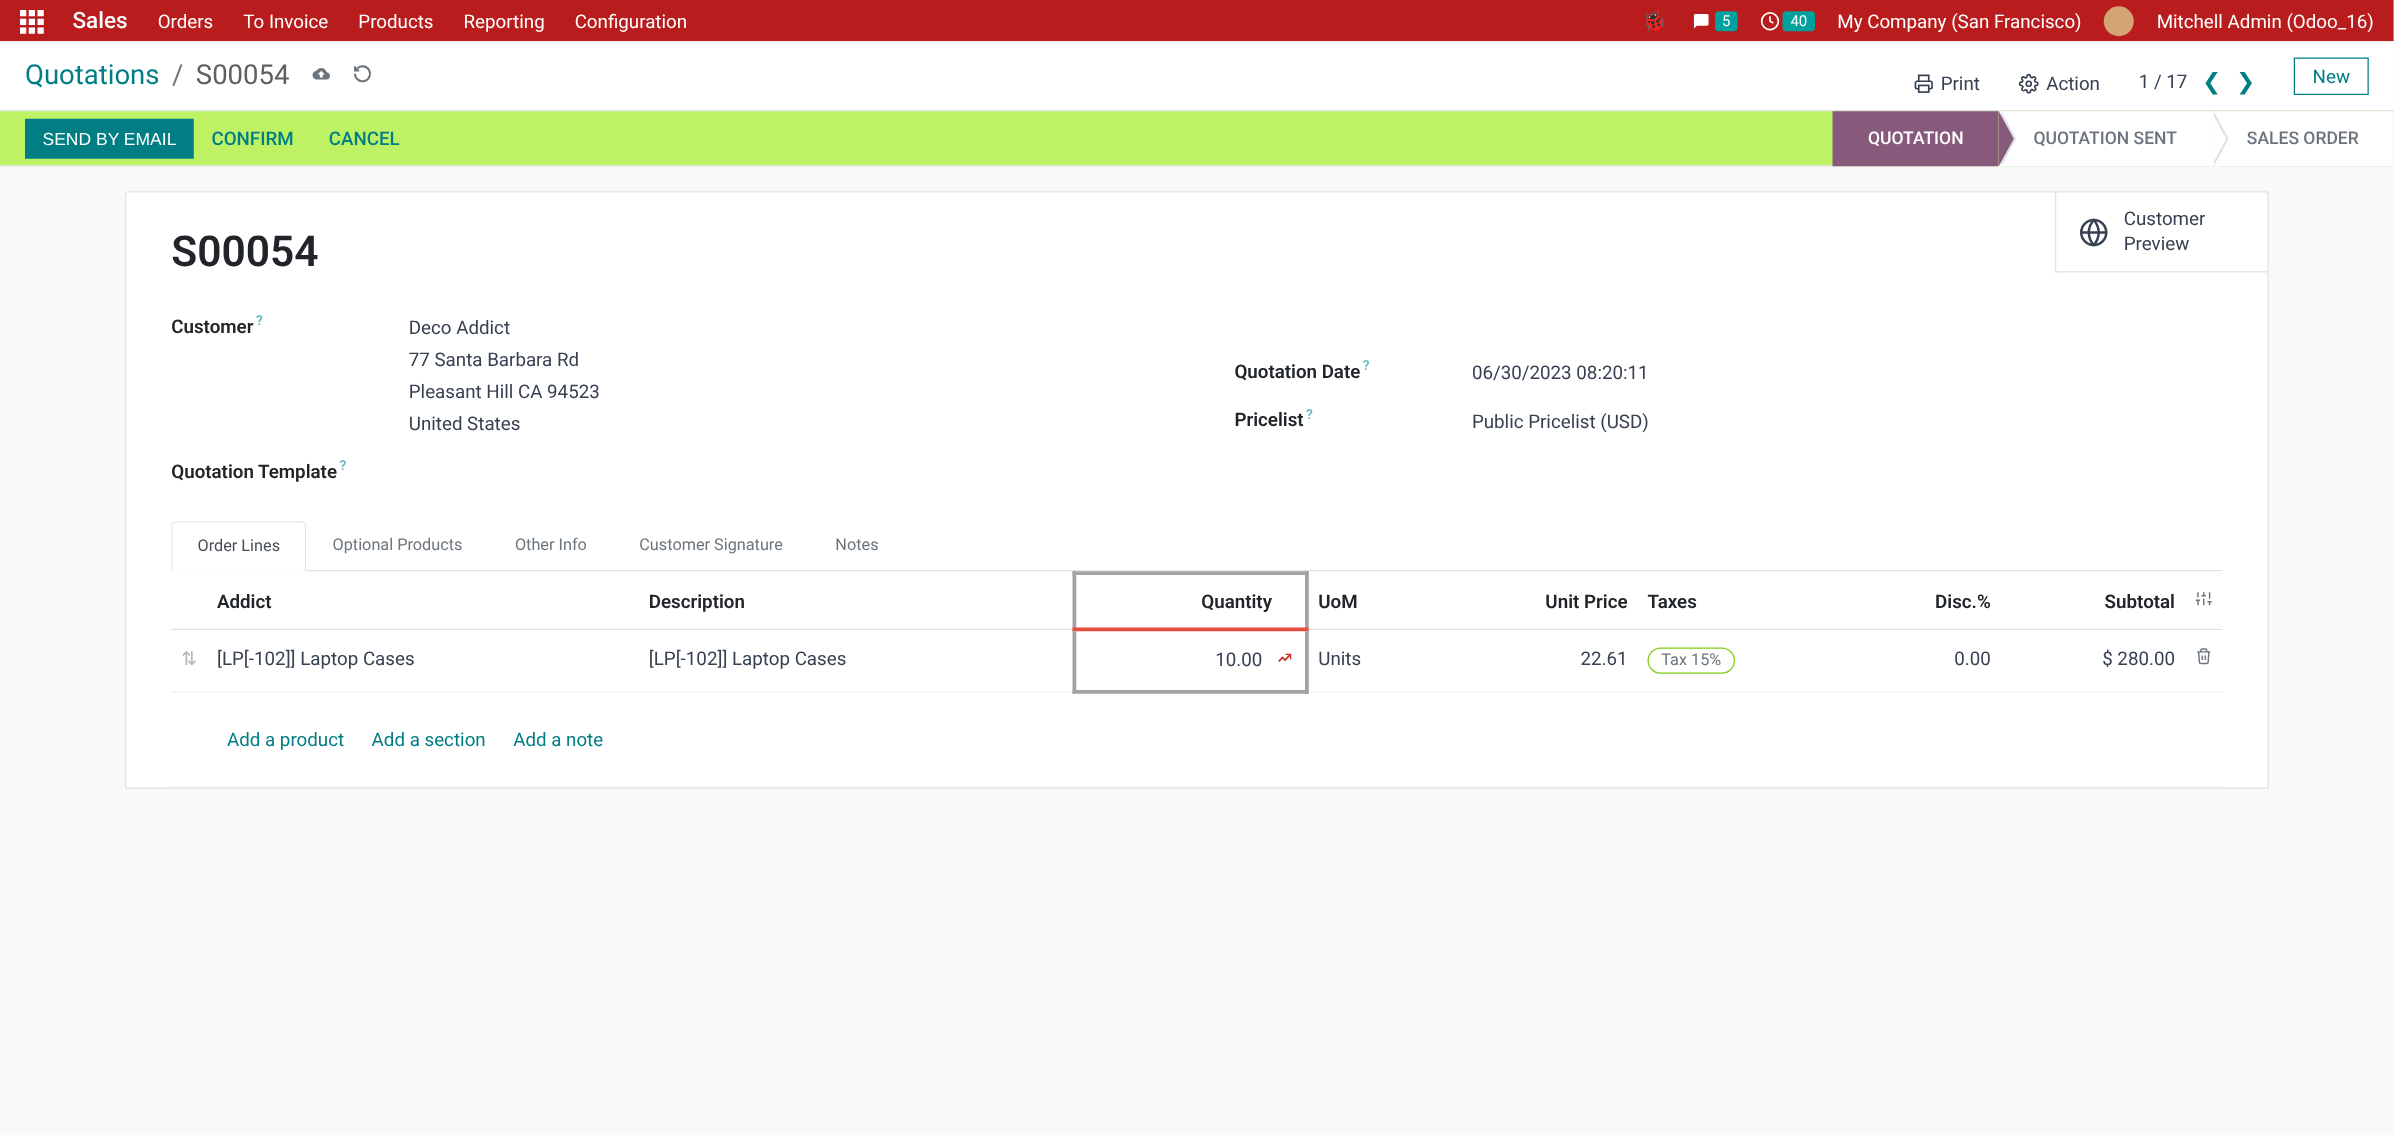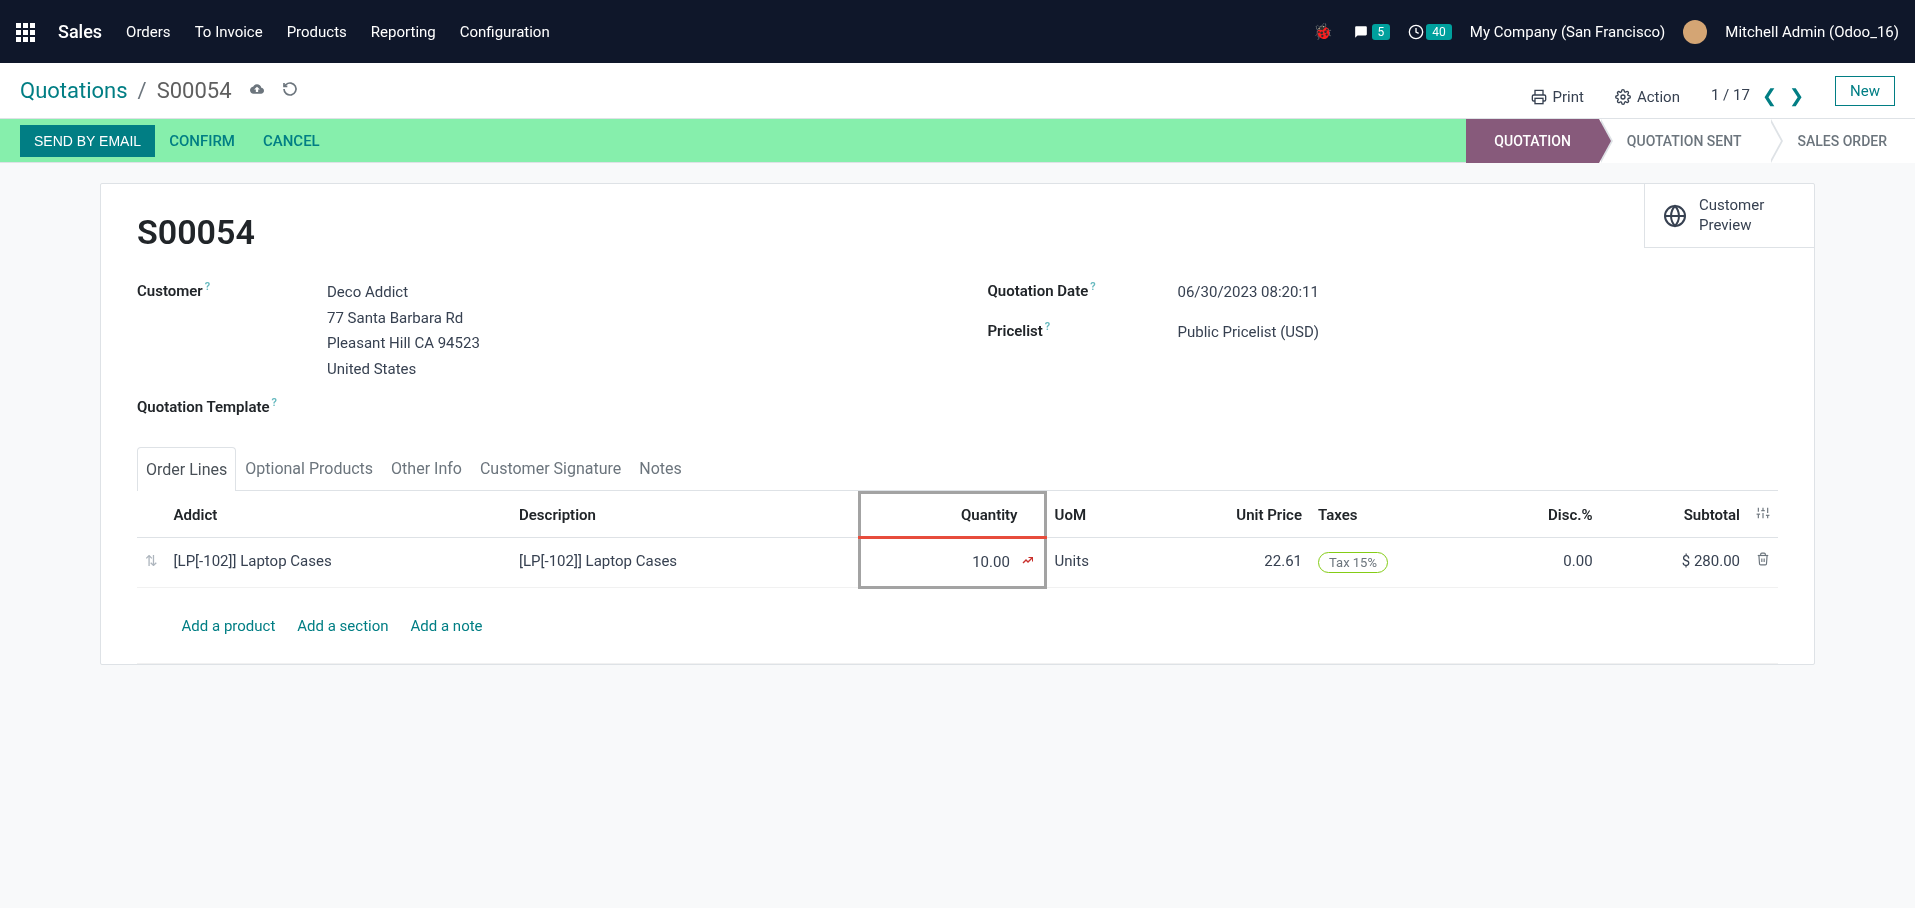--- a/index.html
+++ b/index.html
@@ -1,19 +1,19 @@
 <!DOCTYPE html>
 <html><head>
 <meta charset="utf-8">
 <style>
   * { box-sizing: border-box; margin: 0; padding: 0; }
   body { font-family: -apple-system, BlinkMacSystemFont, "Segoe UI", Roboto, "Helvetica Neue", Arial, sans-serif; background: #f8f9fa; color: #374151; width: 1915px; height: 908px; overflow: hidden; }
   
   
-  .top-nav { background: #0f172a; height: 63px; display: flex; align-items: center; color: #fff; padding: 0 16px; }
+  .top-nav { background: #b91c1c; height: 33px; display: flex; align-items: center; color: #fff; padding: 0 16px; }
   .top-nav-left { display:flex; align-items:center; gap: 24px; }
   .apps-icon { width: 18px; height: 18px; display:grid; grid-template-columns:repeat(3,5px); grid-template-rows:repeat(3,5px); gap:2px; cursor:pointer; }
   .apps-icon div { background:#fff; width:5px; height:5px; }
   .brand { font-size: 18px; font-weight:500; }
   .nav-item { font-size: 15px; cursor:pointer; }
   .top-nav-right { margin-left:auto; display:flex; align-items:center; gap:18px; }
   .nav-icon { cursor:pointer; display:flex; align-items:center; }
   .badge { background:#00a09d; color:#fff; border-radius:3px; padding:1px 6px; font-size:12px; margin-left:2px; }
   .avatar { width:24px; height:24px; border-radius:50%; background:#d4a574; display:inline-block; }
   
@@ -24,48 +24,48 @@
   .breadcrumb-sep { color:#6c757d; }
   .breadcrumb-current { color:#5f5f5f; }
   .bc-icon { color:#6c757d; font-size:16px; cursor:pointer; margin-left:6px; }
   .control-right { margin-left:auto; display:flex; align-items:flex-end; gap:31px; font-size:15px; color:#374151; }
   .ctrl-btn { display:flex; align-items:center; gap:6px; cursor:pointer; }
   .pager { display:flex; align-items:center; gap:12px; }
   .pager-arrow { color:#017e84; cursor:pointer; font-size:18px; }
   .new-btn { border:1px solid #017e84; color:#017e84; padding:5px 14px; cursor:pointer; font-size:15px; }
   
   
-  .status-bar { background:#86efac; height:44px; display:flex; align-items:center; padding-left:20px; border-bottom:1px solid #dee2e6; }
+  .status-bar { background:#bef264; height:44px; display:flex; align-items:center; padding-left:20px; border-bottom:1px solid #dee2e6; }
   .action-btn { background:#017e84; color:#fff; padding:8px 14px; font-size:14px; font-weight:500; cursor:pointer; border:none;}
   .secondary-btn { color:#017e84; font-size:15px; font-weight:500; padding:8px 14px; cursor:pointer;}
   .status-arrows { margin-left:auto; display:flex; height:100%; }
   .status-step { padding:0 28px; display:flex; align-items:center; font-size:14px; font-weight:500; color:#6c757d; position:relative; height:44px; background:#fff;}
   .status-step.active { background:#875a7b; color:#fff; }
   .status-step::after { content:''; position:absolute; right:-12px; top:0; width:0; height:0; border-top:22px solid transparent; border-bottom:22px solid transparent; border-left:12px solid #fff; z-index:2;}
   .status-step::before { content:''; position:absolute; right:-14px; top:0; width:0; height:0; border-top:22px solid transparent; border-bottom:22px solid transparent; border-left:12px solid #dee2e6; z-index:1;}
   .status-step.active::after { border-left-color:#875a7b; }
   .status-step:last-child::after, .status-step:last-child::before { display:none; }
   
   
   .form-container { padding:20px 100px; }
   .sheet { background:#fff; border:1px solid #dee2e6; border-radius:2px; position:relative; }
   .stat-btn { position:absolute; right:0; top:0; border-left:1px solid #dee2e6; border-bottom:1px solid #dee2e6; padding:12px 18px; display:flex; align-items:center; gap:12px; cursor:pointer; min-width:170px;}
   .stat-btn-text { font-size:15px; color:#374151; line-height:1.3; }
   .sheet-inner { padding:28px 36px 0 36px; }
   .title { font-size:34px; font-weight:600; color:#212529; margin-bottom:28px; }
-  .form-grid { display:flex; gap:60px; margin-bottom:30px; }
+  .form-grid { display:flex; gap:60px; margin-bottom:30px;align-items:center; }
   .form-col { flex:1; display:flex; flex-direction:column; gap:14px; }
   .form-row { display:flex; align-items:flex-start; }
   .form-label { width:190px; font-size:15px; font-weight:600; color:#212529; }
   .help-icon { color:#66b9bf; font-size:11px; vertical-align:super; margin-left:2px;}
   .form-value { font-size:15px; color:#374151; line-height:1.7; }
   
   
   .tabs { display:flex; border-bottom:1px solid #dee2e6; margin:0 36px;}
-  .tab { padding:12px 8px; font-size:16px; color:#6c757d; cursor:pointer; border:1px solid transparent; border-bottom:none; }
+  .tab { padding:12px 20px; font-size:13px; color:#6c757d; cursor:pointer; border:1px solid transparent; border-bottom:none; }
   .tab.active { color:#495057; border-color:#dee2e6; background:#fff; position:relative; top:1px; border-radius:4px 4px 0 0;}
   
   
   .table-wrap { margin:0 36px; }
   table { width:100%; border-collapse:collapse; }
   th { text-align:left; font-size:15px; font-weight:600; color:#212529; padding:12px 8px; border-bottom:1px solid #dee2e6;}
   th.num, td.num { text-align:right; }
   td { padding:14px 8px; font-size:15px; color:#374151; border-bottom:1px solid #f1f1f1; vertical-align:top;}
   .drag-handle { color:#adb5bd; cursor:move; width:20px; }
   .tax-tag { border:1px solid #84cc16; border-radius:12px; padding:2px 10px; font-size:13px; color:#6c757d; display:inline-block; }

